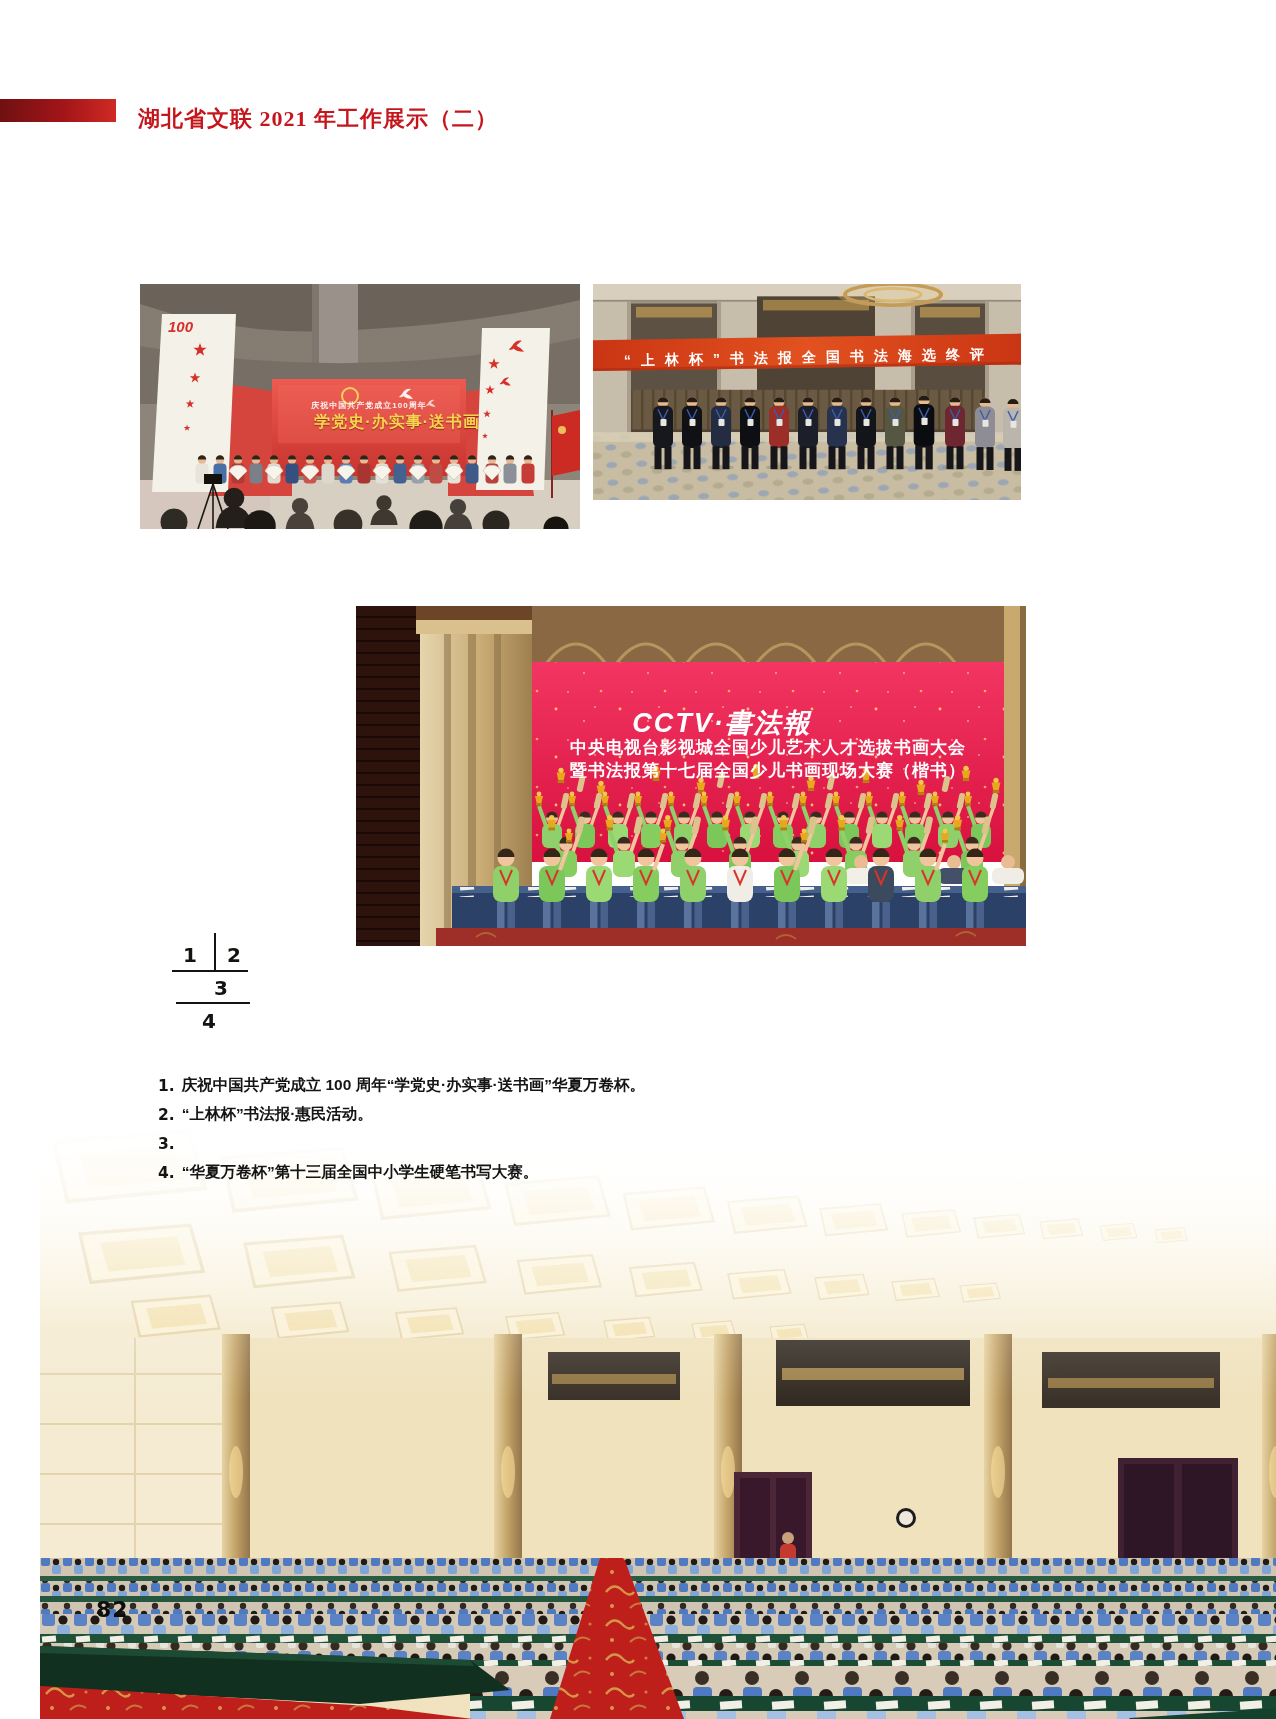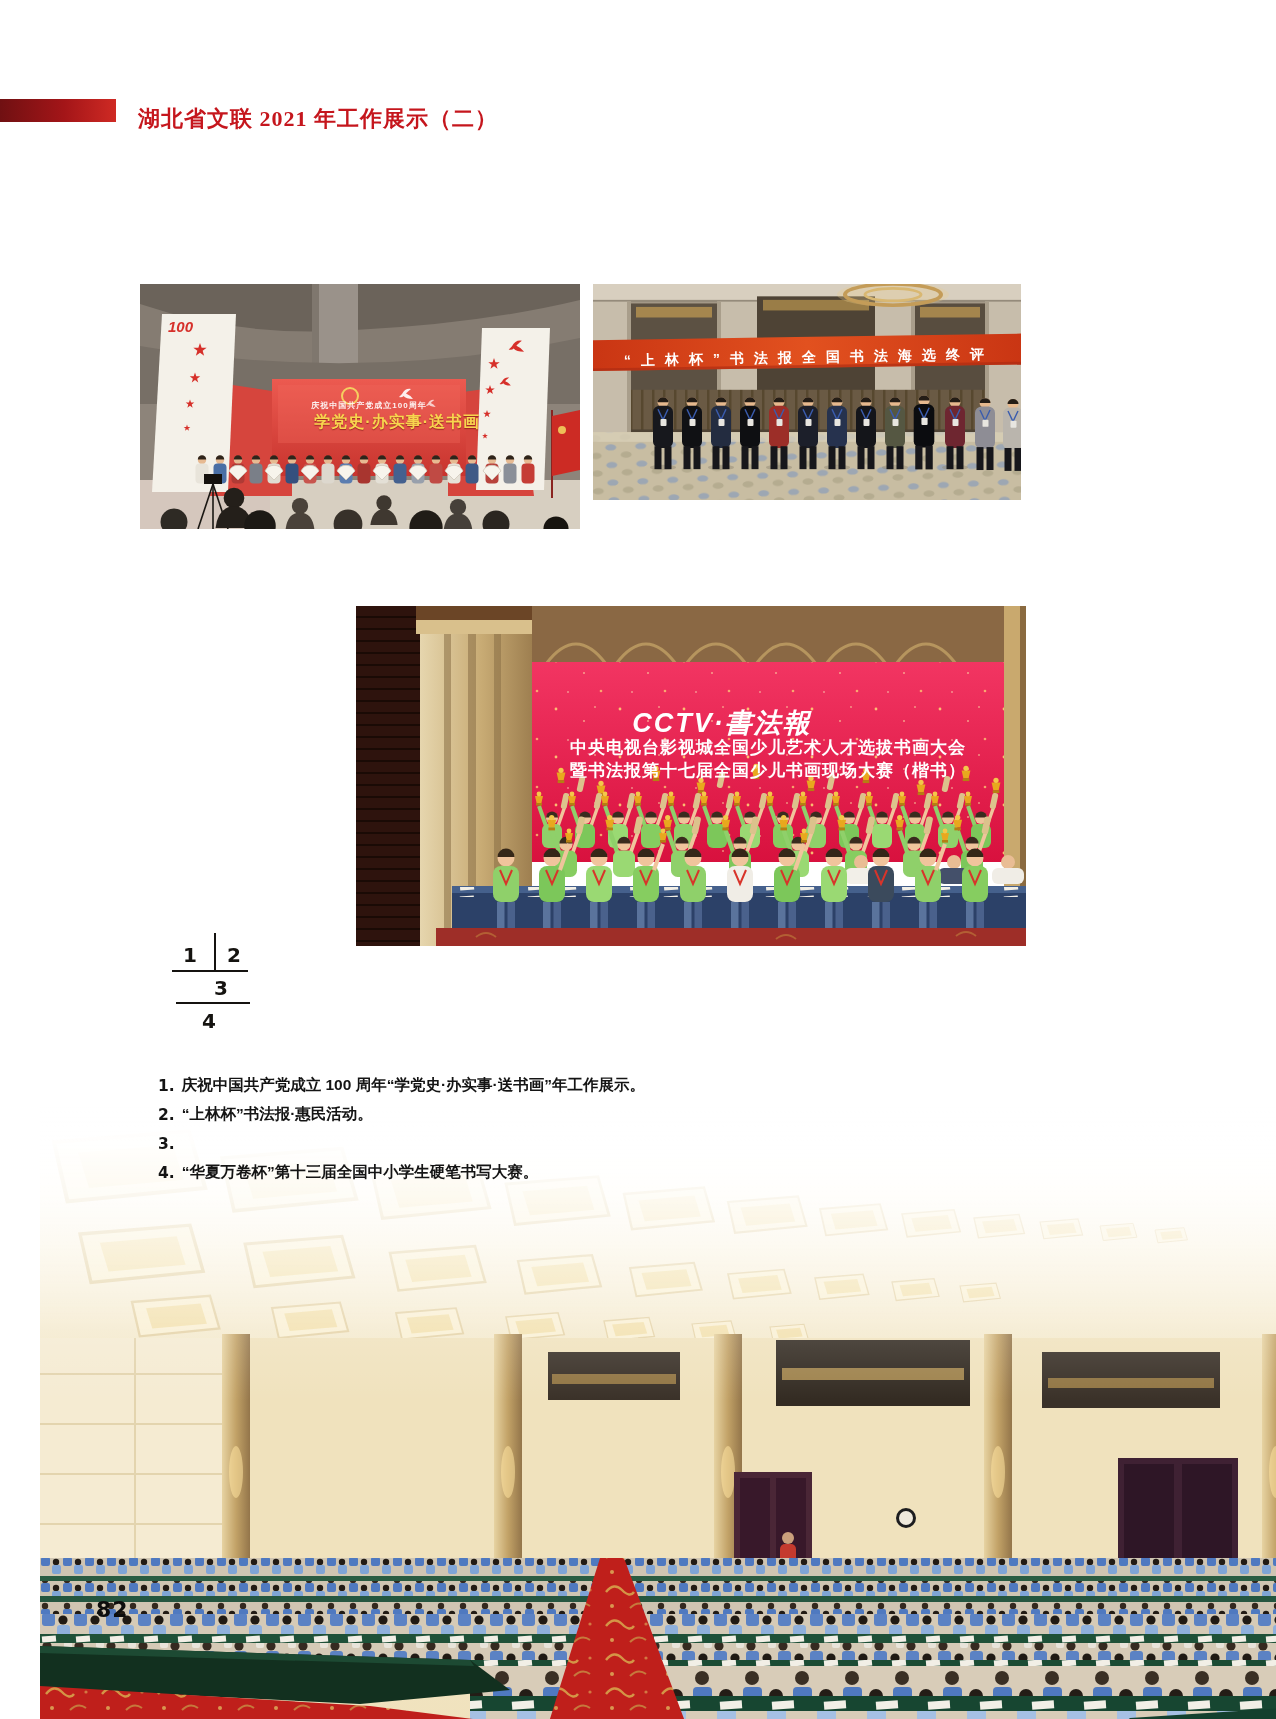--- a/index.html
+++ b/index.html
@@ -613,21 +613,21 @@
       </g>
       <polygon points="0,580 330,600 560,629 0,629" fill="url(#gcarp)"></polygon>
       <polygon points="1090,612 1276,600 1276,629 1070,629" fill="#14402e"></polygon>
     </svg>
     <div class="ph4-fade"></div>
   </figure>
 
   <ul class="captions">
     <li>
       <span class="cnum">1.</span>
-      <span class="ctext">庆祝中国共产党成立 100 周年“学党史·办实事·送书画”年工作展示。</span>
+      <span class="ctext">庆祝中国共产党成立 100 周年“学党史·办实事·送书画”华夏万卷杯。</span>
     </li>
     <li>
       <span class="cnum">2.</span>
       <span class="ctext">“上林杯”书法报·惠民活动。</span>
     </li>
     <li>
       <span class="cnum">3.</span>
     </li>
     <li>
       <span class="cnum">4.</span>

